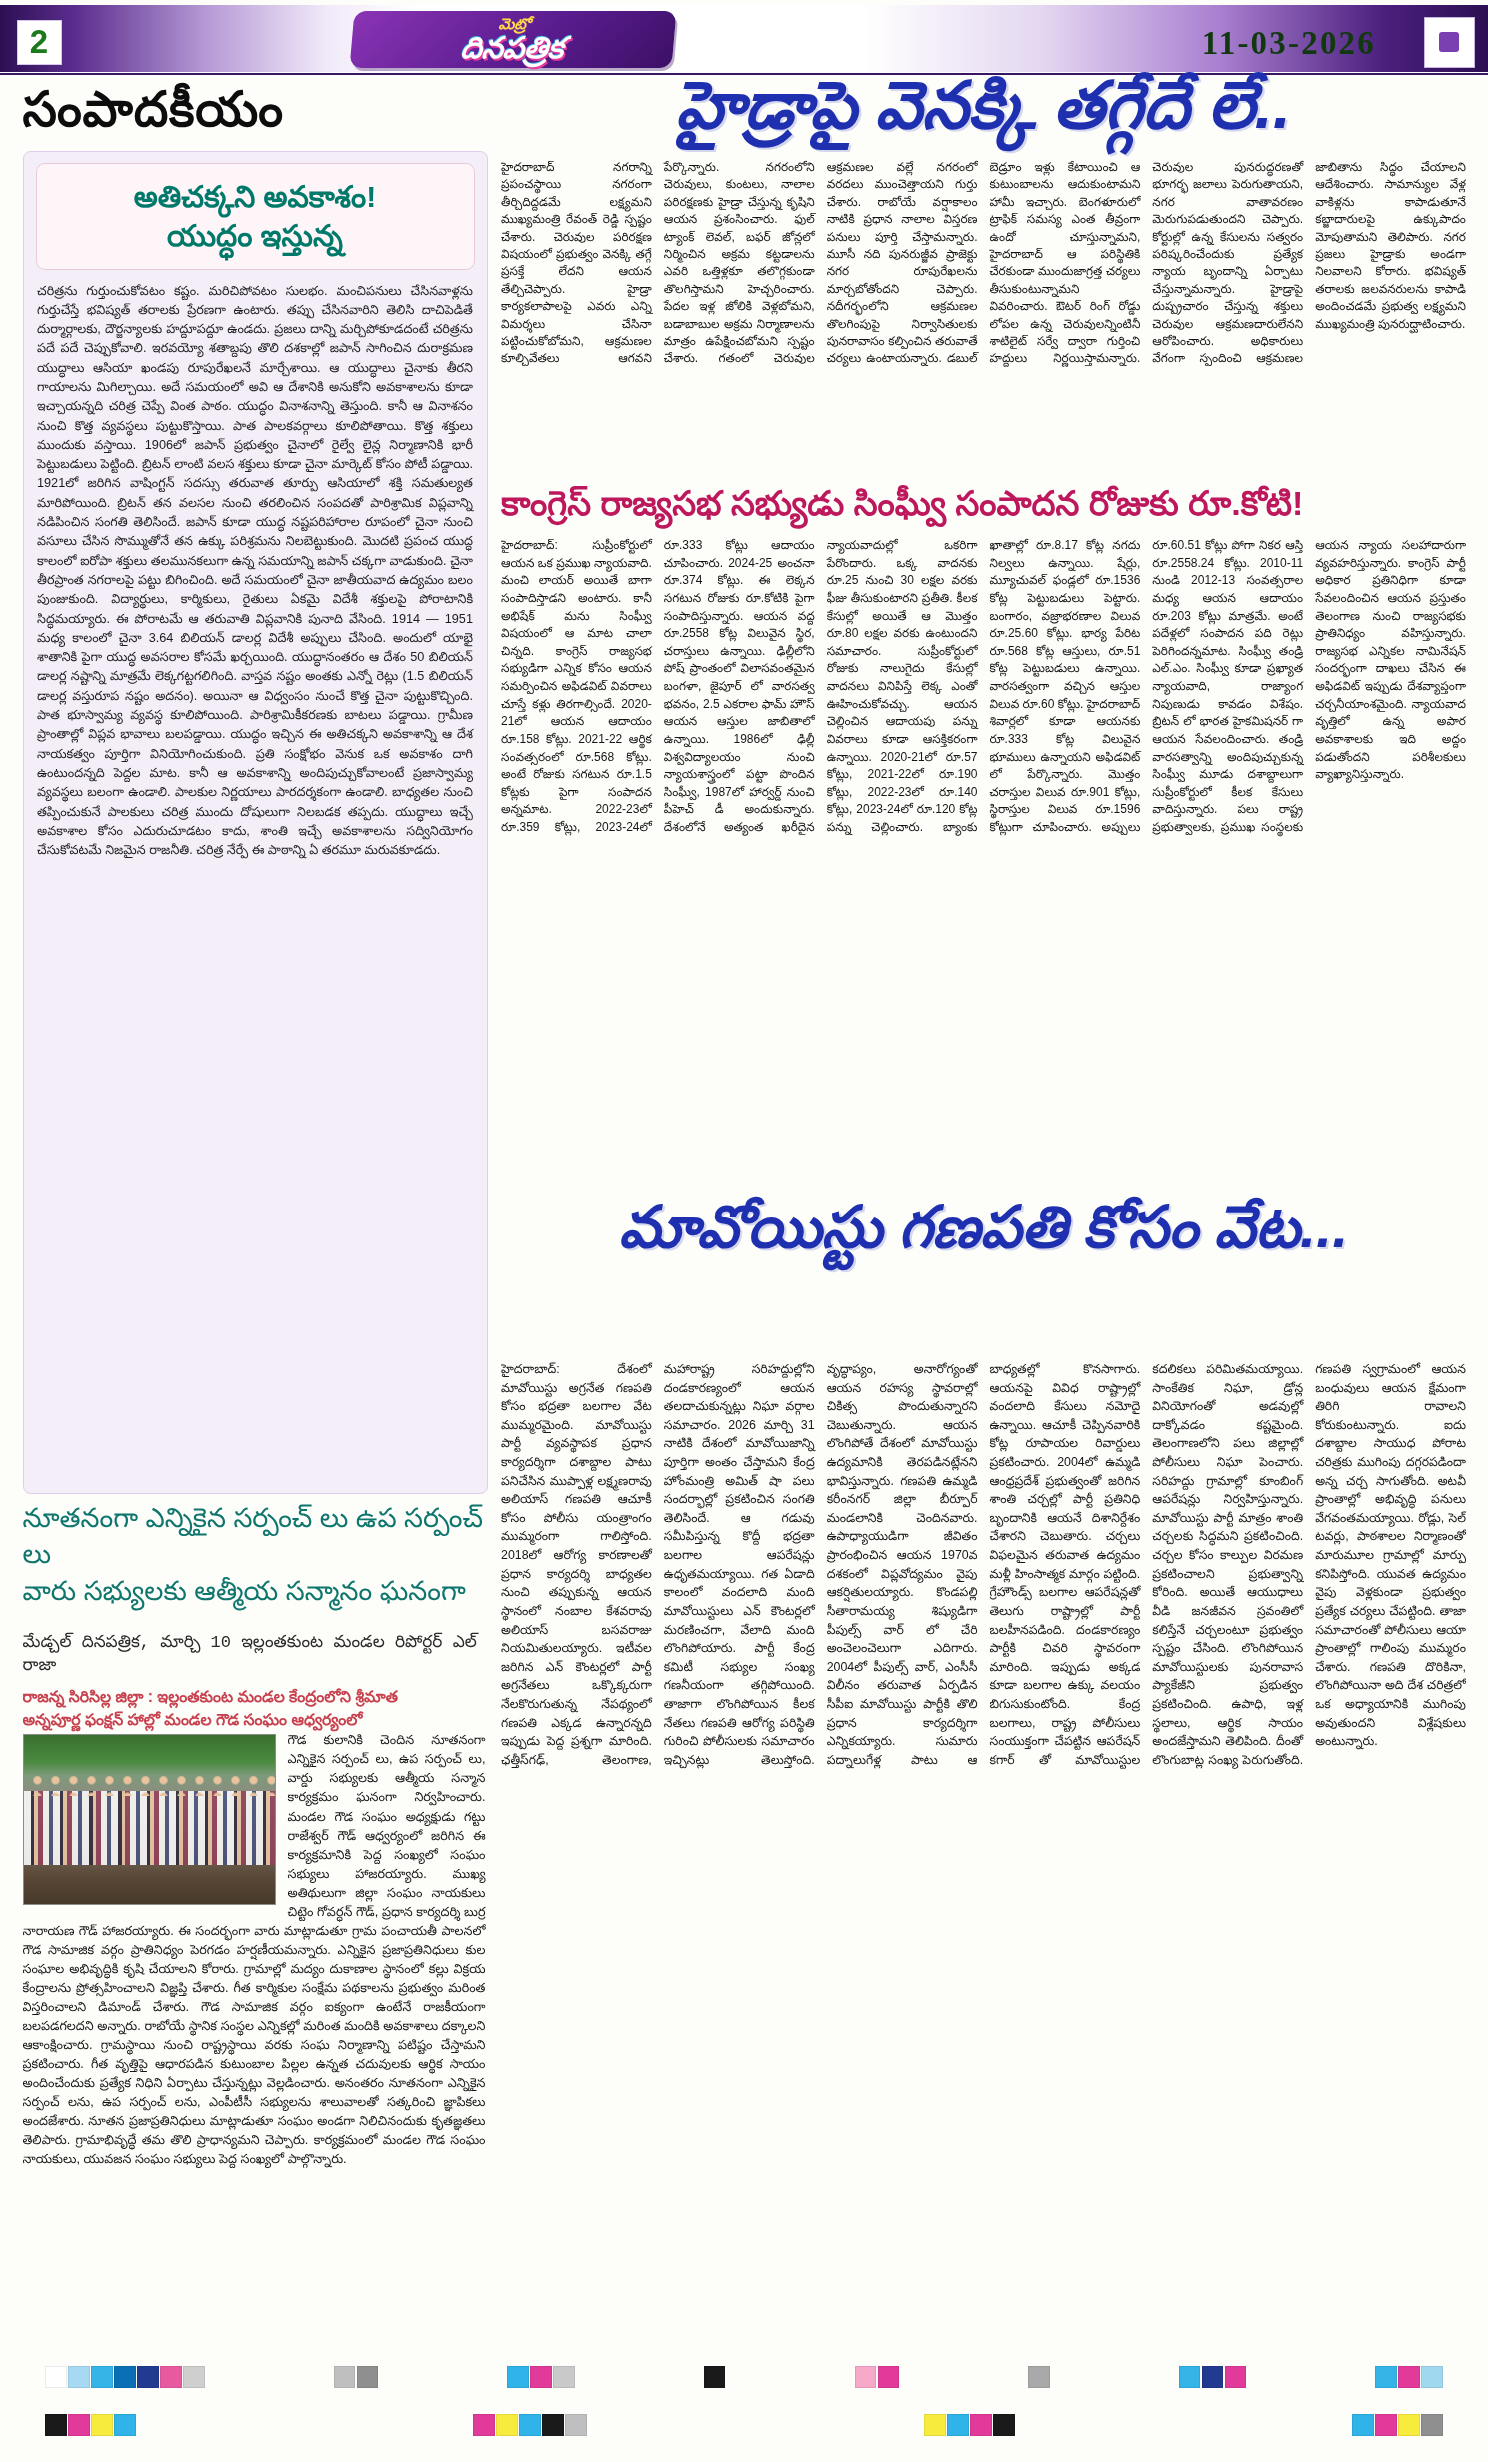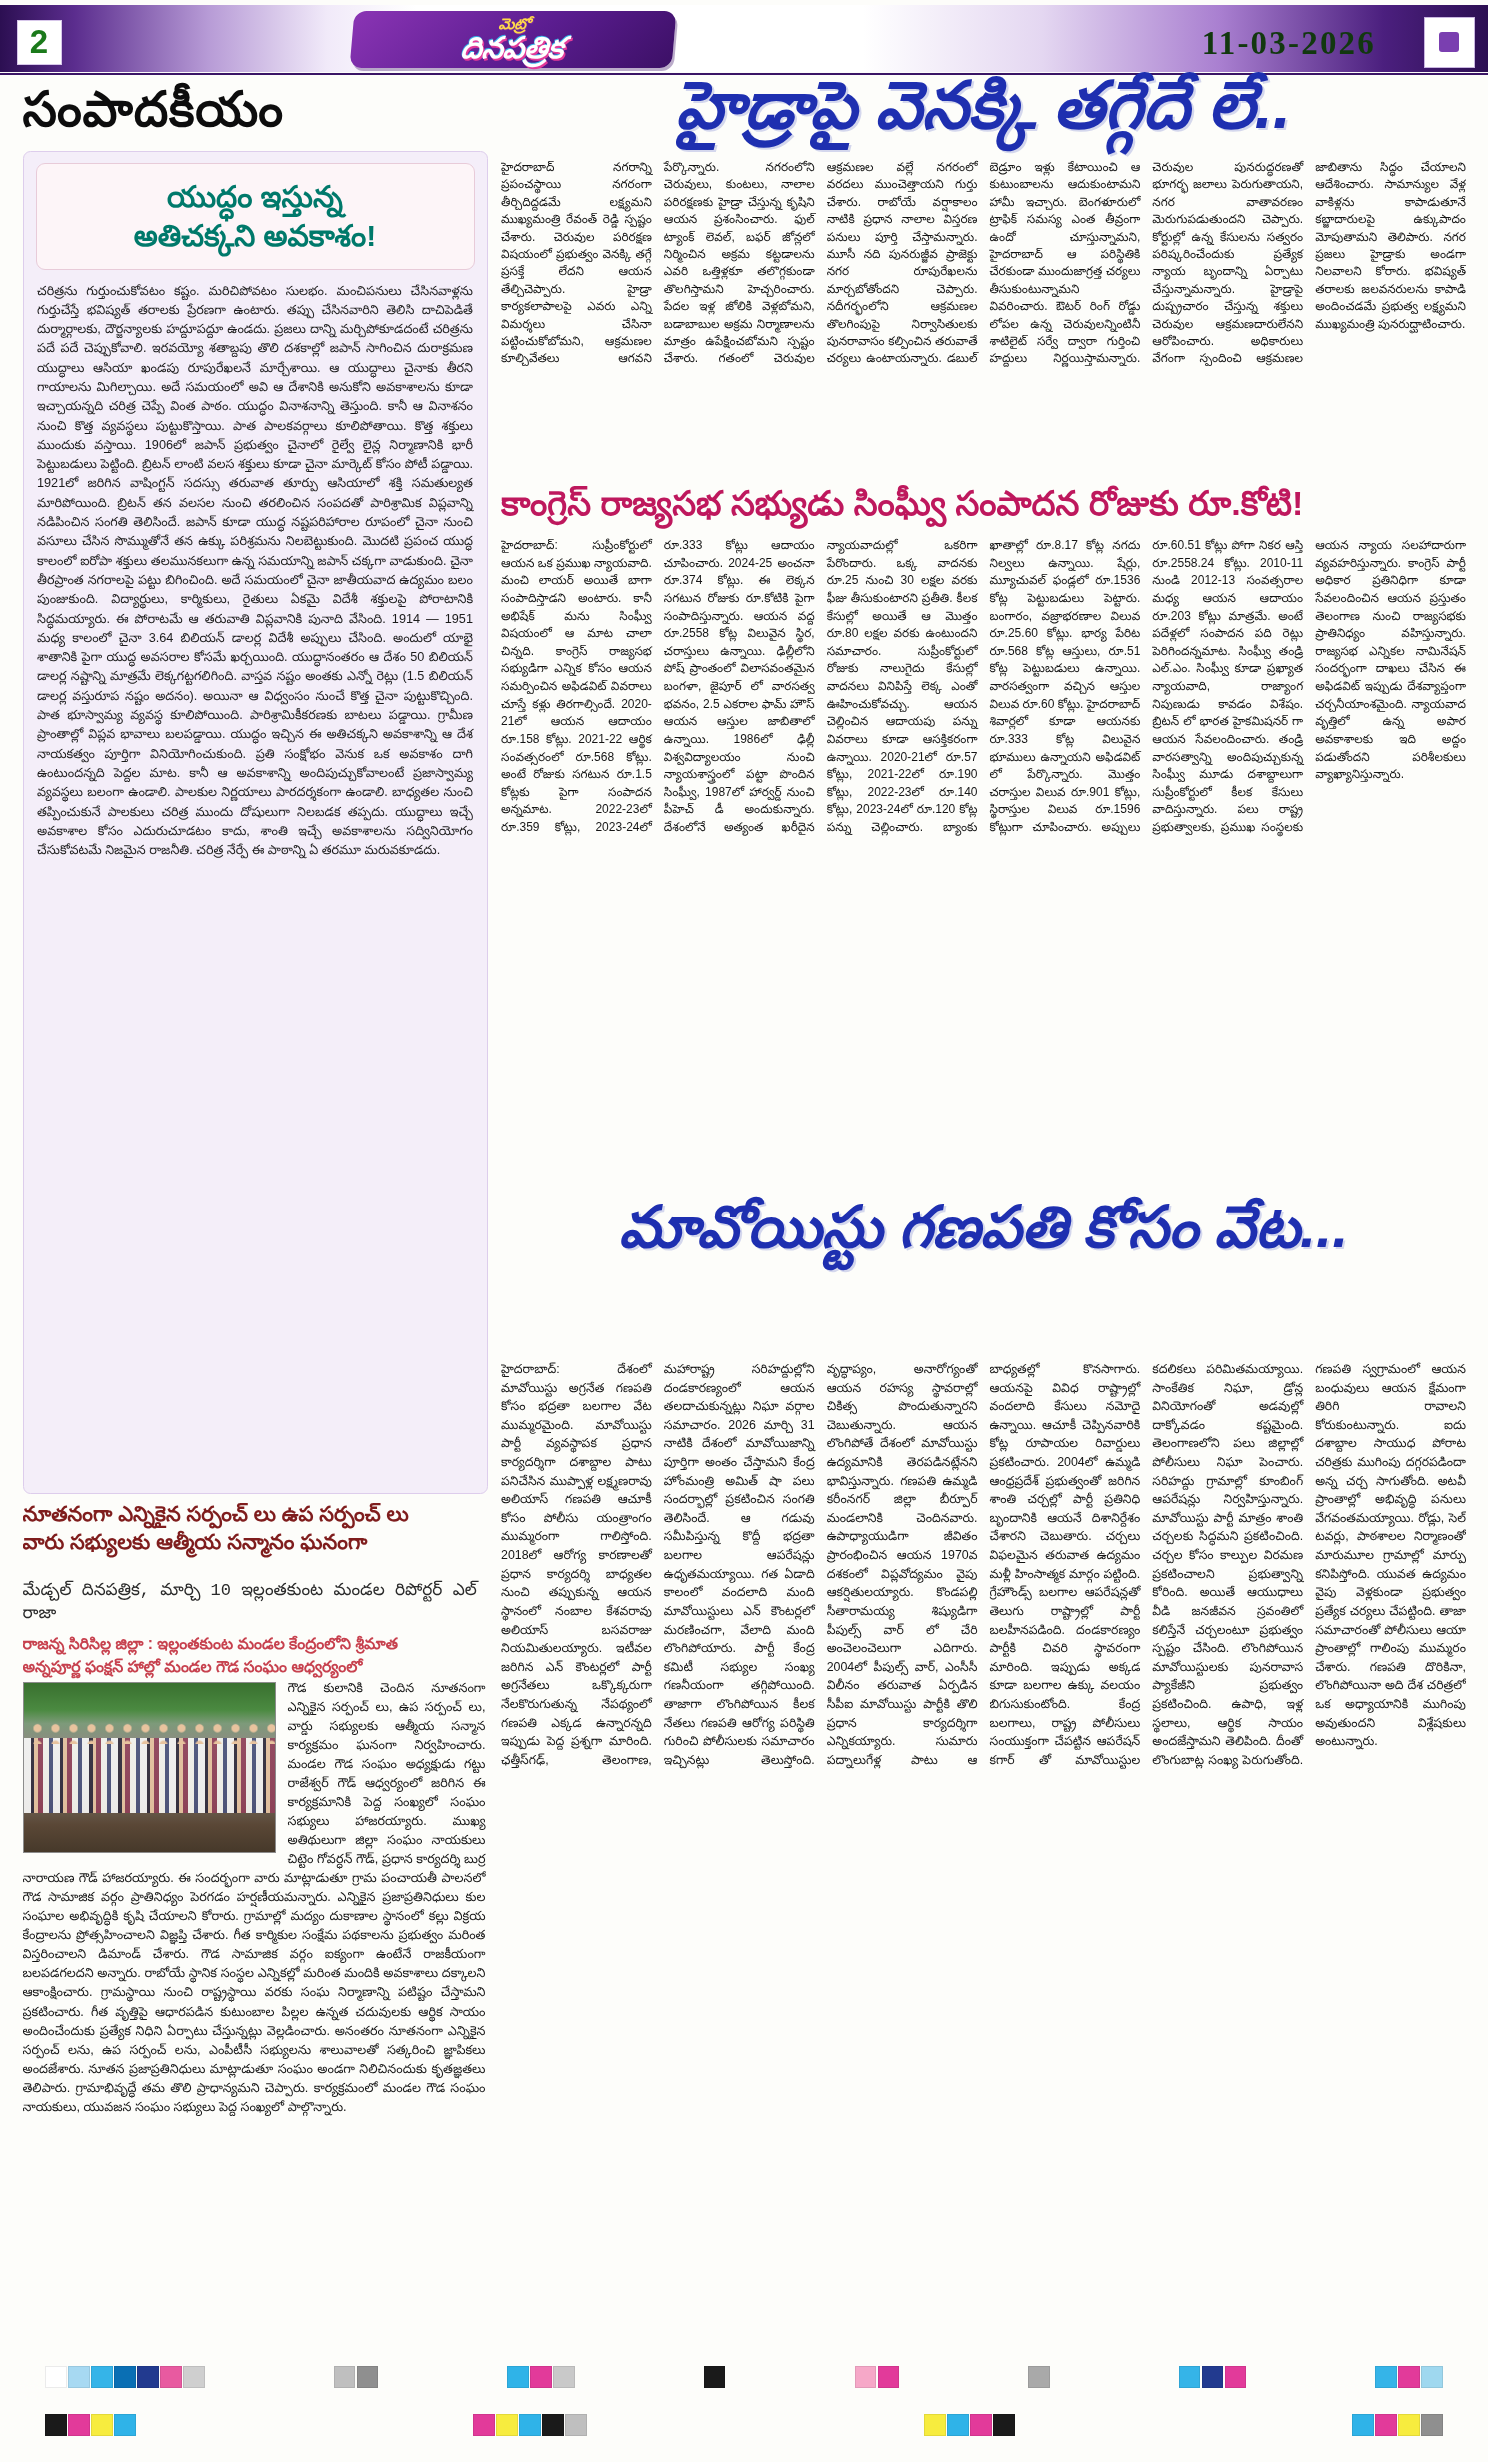--- a/index.html
+++ b/index.html
@@ -50,21 +50,21 @@
   .editorial-head{
     margin:10.5px 12px 6px;background:#fdf5f8;border:0.7px solid #e8cbd9;border-radius:9px;
     padding:13.5px 6px;text-align:center;color:#00796b;font-weight:800;
     font-size:30px;line-height:1.3;
   }
   .editorial-body{
     padding:6px 13.5px 13.5px;font-size:12.7px;line-height:1.52;text-align:justify;color:#1b1b1b;
   }
   
   .sarpanch{position:absolute;left:22.5px;top:1500px;width:463px;height:855px;overflow:hidden;}
-  .sarpanch-head{font-size:21px;font-weight:700;color:#7f1d1d;line-height:1.35;}
+  .sarpanch-head{font-size:27px;font-weight:400;color:#0f766e;line-height:1.35;}
   .sarpanch-byline{font-size:17px;color:#2a2a2a;margin-top:23px;font-family:Liberation Mono, monospace;}
   .sarpanch-subhead{font-size:15.7px;font-weight:700;color:#c7414e;line-height:1.45;margin-top:7.5px;}
   .sarpanch-body{font-size:12.7px;line-height:1.5;text-align:justify;}
   .event-photo{
     float:left;width:251px;height:169px;margin:3px 12px 6px 0;border:0.7px solid #8c8c8c;
     position:relative;overflow:hidden;
     background:linear-gradient(180deg,#39702f 0%,#4b8a41 16%,#7d9a7a 24%,#8b8d80 34%,
       #6e6457 70%,#5a4736 84%,#46392a 100%);
   }
   .event-photo::after{ 
@@ -129,22 +129,22 @@
   <div class="corner-box">
       <span></span>
     </div>
 </div>
 <div class="header-rule"></div>
 
 <div class="editorial-title">సంపాదకీయం</div>
 
 <div class="editorial-wrap">
   <div class="editorial-head">
+    <span style="display:block">అతిచక్కని అవకాశం!</span>
     <span style="display:block">యుద్ధం ఇస్తున్న</span>
-    <span style="display:block">అతిచక్కని అవకాశం!</span>
   </div>
   <div class="editorial-body">చరిత్రను గుర్తుంచుకోవటం కష్టం. మరిచిపోవటం సులభం. మంచిపనులు చేసినవాళ్లను గుర్తుచేస్తే భవిష్యత్ తరాలకు ప్రేరణగా ఉంటారు. తప్పు చేసినవారిని తెలిసి దాచిపెడితే దుర్మార్గాలకు, దౌర్జన్యాలకు హద్దూపద్దూ ఉండదు. ప్రజలు దాన్ని మర్చిపోకూడదంటే చరిత్రను పదే పదే చెప్పుకోవాలి. ఇరవయ్యో శతాబ్దపు తొలి దశకాల్లో జపాన్ సాగించిన దురాక్రమణ యుద్ధాలు ఆసియా ఖండపు రూపురేఖలనే మార్చేశాయి. ఆ యుద్ధాలు చైనాకు తీరని గాయాలను మిగిల్చాయి. అదే సమయంలో అవి ఆ దేశానికి అనుకోని అవకాశాలను కూడా ఇచ్చాయన్నది చరిత్ర చెప్పే వింత పాఠం. యుద్ధం వినాశనాన్ని తెస్తుంది. కానీ ఆ వినాశనం నుంచి కొత్త వ్యవస్థలు పుట్టుకొస్తాయి. పాత పాలకవర్గాలు కూలిపోతాయి. కొత్త శక్తులు ముందుకు వస్తాయి. 1906లో జపాన్ ప్రభుత్వం చైనాలో రైల్వే లైన్ల నిర్మాణానికి భారీ పెట్టుబడులు పెట్టింది. బ్రిటన్ లాంటి వలస శక్తులు కూడా చైనా మార్కెట్ కోసం పోటీ పడ్డాయి. 1921లో జరిగిన వాషింగ్టన్ సదస్సు తరువాత తూర్పు ఆసియాలో శక్తి సమతుల్యత మారిపోయింది. బ్రిటన్ తన వలసల నుంచి తరలించిన సంపదతో పారిశ్రామిక విప్లవాన్ని నడిపించిన సంగతి తెలిసిందే. జపాన్ కూడా యుద్ధ నష్టపరిహారాల రూపంలో చైనా నుంచి వసూలు చేసిన సొమ్ముతోనే తన ఉక్కు పరిశ్రమను నిలబెట్టుకుంది. మొదటి ప్రపంచ యుద్ధ కాలంలో ఐరోపా శక్తులు తలమునకలుగా ఉన్న సమయాన్ని జపాన్ చక్కగా వాడుకుంది. చైనా తీరప్రాంత నగరాలపై పట్టు బిగించింది. అదే సమయంలో చైనా జాతీయవాద ఉద్యమం బలం పుంజుకుంది. విద్యార్థులు, కార్మికులు, రైతులు ఏకమై విదేశీ శక్తులపై పోరాటానికి సిద్ధమయ్యారు. ఈ పోరాటమే ఆ తరువాతి విప్లవానికి పునాది వేసింది. 1914 — 1951 మధ్య కాలంలో చైనా 3.64 బిలియన్ డాలర్ల విదేశీ అప్పులు చేసింది. అందులో యాభై శాతానికి పైగా యుద్ధ అవసరాల కోసమే ఖర్చయింది. యుద్ధానంతరం ఆ దేశం 50 బిలియన్ డాలర్ల నష్టాన్ని మాత్రమే లెక్కగట్టగలిగింది. వాస్తవ నష్టం అంతకు ఎన్నో రెట్లు (1.5 బిలియన్ డాలర్ల వస్తురూప నష్టం అదనం). అయినా ఆ విధ్వంసం నుంచే కొత్త చైనా పుట్టుకొచ్చింది. పాత భూస్వామ్య వ్యవస్థ కూలిపోయింది. పారిశ్రామికీకరణకు బాటలు పడ్డాయి. గ్రామీణ ప్రాంతాల్లో విప్లవ భావాలు బలపడ్డాయి. యుద్ధం ఇచ్చిన ఈ అతిచక్కని అవకాశాన్ని ఆ దేశ నాయకత్వం పూర్తిగా వినియోగించుకుంది. ప్రతి సంక్షోభం వెనుక ఒక అవకాశం దాగి ఉంటుందన్నది పెద్దల మాట. కానీ ఆ అవకాశాన్ని అందిపుచ్చుకోవాలంటే ప్రజాస్వామ్య వ్యవస్థలు బలంగా ఉండాలి. పాలకుల నిర్ణయాలు పారదర్శకంగా ఉండాలి. బాధ్యతల నుంచి తప్పించుకునే పాలకులు చరిత్ర ముందు దోషులుగా నిలబడక తప్పదు. యుద్ధాలు ఇచ్చే అవకాశాల కోసం ఎదురుచూడటం కాదు, శాంతి ఇచ్చే అవకాశాలను సద్వినియోగం చేసుకోవటమే నిజమైన రాజనీతి. చరిత్ర నేర్పే ఈ పాఠాన్ని ఏ తరమూ మరువకూడదు.</div>
 </div>
 
 <div class="sarpanch">
   <div class="sarpanch-head">
     <span style="display:block">నూతనంగా ఎన్నికైన సర్పంచ్ లు  ఉప సర్పంచ్ లు</span>
     <span style="display:block">వారు సభ్యులకు ఆత్మీయ సన్మానం ఘనంగా</span>
   </div>
   <div class="sarpanch-byline">మేడ్చల్ దినపత్రిక, మార్చి 10 ఇల్లంతకుంట మండల రిపోర్టర్ ఎల్ రాజా</div>

